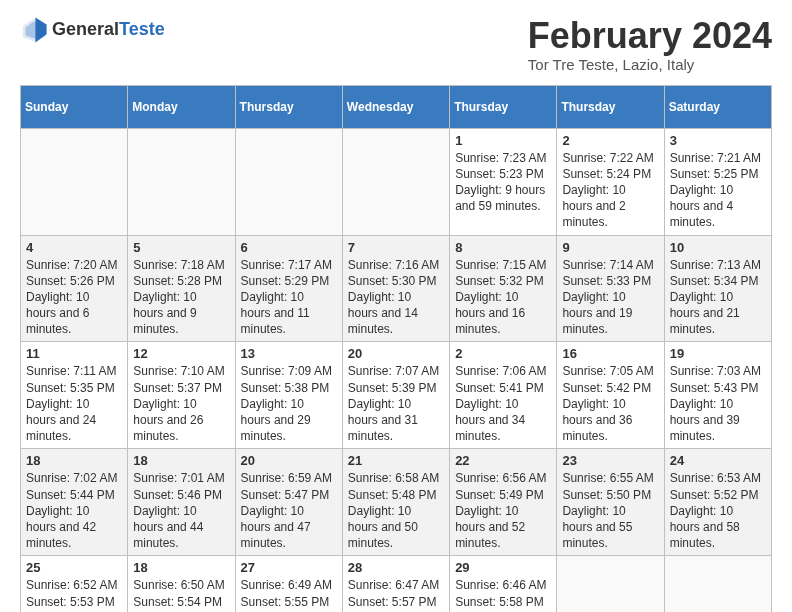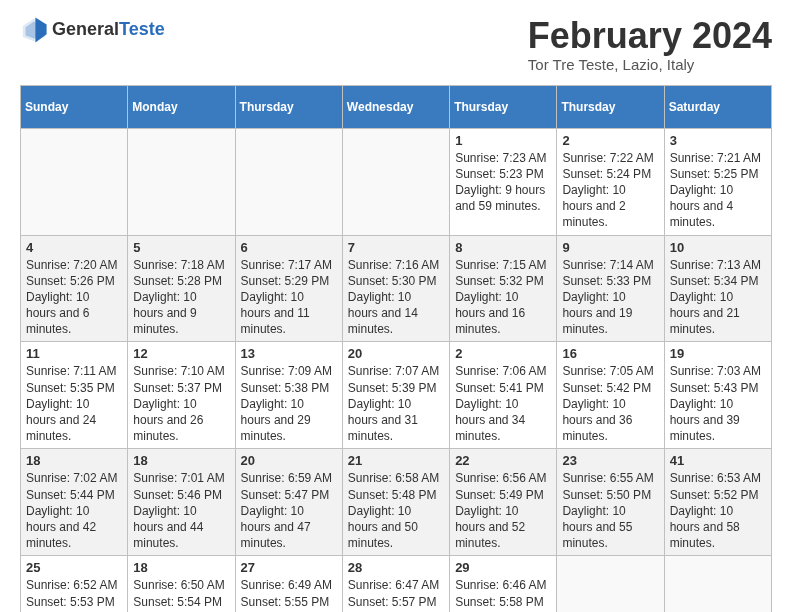--- a/index.html
+++ b/index.html
@@ -231,21 +231,21 @@
           </td>
           <td>
             <span class="day-number">22</span>
             <div class="day-info">Sunrise: 6:56 AM<br>Sunset: 5:49 PM<br>Daylight: 10 hours and 52 minutes.</div>
           </td>
           <td>
             <span class="day-number">23</span>
             <div class="day-info">Sunrise: 6:55 AM<br>Sunset: 5:50 PM<br>Daylight: 10 hours and 55 minutes.</div>
           </td>
           <td>
-            <span class="day-number">41</span>
+            <span class="day-number">24</span>
             <div class="day-info">Sunrise: 6:53 AM<br>Sunset: 5:52 PM<br>Daylight: 10 hours and 58 minutes.</div>
           </td>
         </tr>
         <tr>
           <td>
             <span class="day-number">25</span>
             <div class="day-info">Sunrise: 6:52 AM<br>Sunset: 5:53 PM<br>Daylight: 11 hours and 1 minute.</div>
           </td>
           <td>
             <span class="day-number">18</span>

